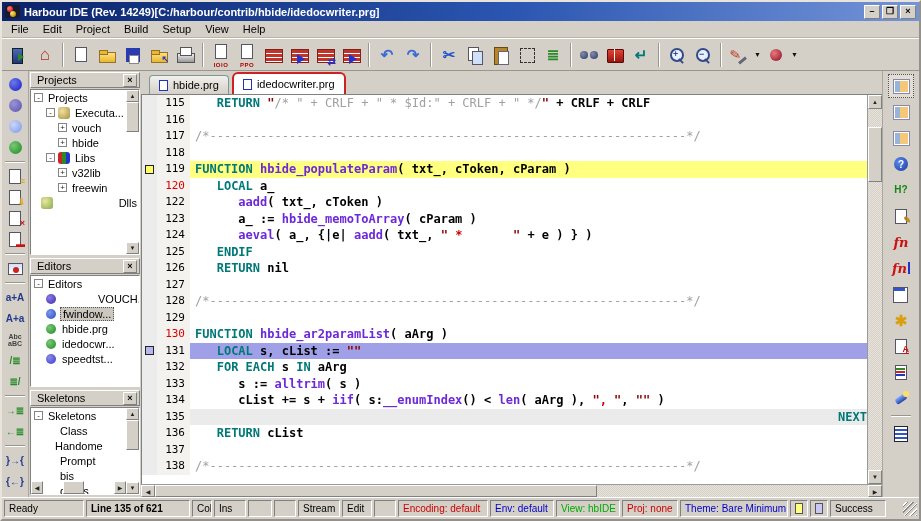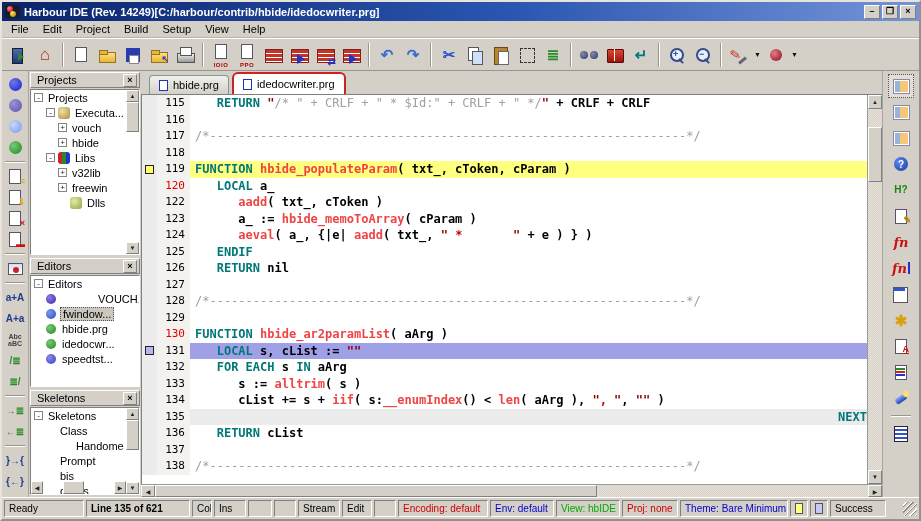--- a/index.html
+++ b/index.html
@@ -79,21 +79,21 @@
   .tab{height:19px;display:flex;align-items:center;gap:5px;padding:0 9px;font-size:11px;background:linear-gradient(#f2f0ec,#d4d0c8);border:1px solid #7a9a9a;border-bottom:none;border-radius:4px 4px 0 0;}
   .tab.active{background:#fff;border:2px solid #cc2222;border-bottom:none;height:22px;border-radius:6px 6px 0 0;}
   .tabpage{width:9px;height:11px;background:#fff;border:1px solid #2233bb;flex:none;}
   .ebody{flex:1;display:flex;min-height:0;background:#fff;border-top:1px solid #808080;border-left:1px solid #808080;}
   .codecol{flex:1;display:flex;flex-direction:column;overflow:hidden;min-width:0;}
   .row{height:16.5px;flex:none;display:flex;}
   .cell-m{width:15px;flex:none;background:#ececec;display:flex;align-items:center;justify-content:center;}
   .mark{width:9px;height:9px;border:1px solid #222;}
   .cell-n{width:33px;flex:none;background:#f4f2ee;text-align:right;padding-right:5px;font-family:"DejaVu Sans Mono",monospace;font-size:11px;line-height:16.5px;color:#000;}
   .cell-t{flex:1;white-space:pre;font-family:"DejaVu Sans Mono",monospace;font-weight:bold;font-size:12px;line-height:16.5px;padding-left:5px;color:#000;overflow:hidden;}
-  .tk-k{color:#007878;} .tk-f{color:#ef4444;} .tk-c{color:#a0a0a0;font-weight:normal;} .tk-q{color:#8b0000;} .tk-r{color:#cc0000;} .tk-p{color:#000;}
+  .tk-k{color:#007878;} .tk-f{color:#6d28d9;} .tk-c{color:#a0a0a0;font-weight:normal;} .tk-q{color:#8b0000;} .tk-r{color:#cc0000;} .tk-p{color:#000;}
   .sb-v{width:15px;flex:none;display:flex;flex-direction:column;background:#d4d0c8;border-left:1px solid #999;}
   .sb-h{height:13px;flex:none;display:flex;background:#d4d0c8;border-top:1px solid #999;}
   
   .rstrip{width:37px;flex:none;display:flex;flex-direction:column;align-items:center;padding-top:3px;gap:2px;border-left:1px solid #aaa69e;background:#d4d0c8;}
   .rbtn{width:26px;height:24px;display:flex;align-items:center;justify-content:center;flex:none;}
   .rbtn.sel{border:1px dotted #555;background:#e2ded6;}
   .lay{width:17px;height:15px;border:1px solid #88a;background:#fff;position:relative;}
   .lay::before{content:"";position:absolute;left:1px;top:1px;width:5px;height:11px;background:#9ab4d8;}
   .lay::after{content:"";position:absolute;right:1px;top:1px;width:8px;height:11px;background:#f4c878;}
   .helpq{width:14px;height:14px;border-radius:50%;background:radial-gradient(circle at 35% 35%,#5a8ae8,#1a3aa8);color:#fff;font-size:10px;font-weight:bold;display:flex;align-items:center;justify-content:center;}
@@ -386,21 +386,21 @@
               <span style="padding: 0px 2px;">Libs</span>
             </div>
             <div class="trow" style="padding-left: 27px;">
               <span class="texp">+</span>
               <span style="padding: 0px 2px;">v32lib</span>
             </div>
             <div class="trow" style="padding-left: 27px;">
               <span class="texp">+</span>
               <span style="padding: 0px 2px;">freewin</span>
             </div>
-            <div class="trow" style="padding-left: 39px;">
+            <div class="trow" style="padding-left: 10px; justify-content: space-between;">
               <span class="tico" style="background: radial-gradient(circle at 35% 35%, rgb(232, 232, 160), rgb(136, 168, 72)); border-radius: 3px;"></span>
               <span style="padding: 0px 2px;">Dlls</span>
             </div>
             <div class="psb-v">
               <div class="sbtn" style="height:12px;">▲</div>
               <div style="flex:1;position:relative;">
                 <div class="sthumb" style="position:absolute;left:0;right:0;top:0;height:30px;"></div>
               </div>
               <div class="sbtn" style="height:12px;">▼</div>
             </div>
@@ -444,21 +444,21 @@
           <span class="pclose">×</span>
         </div>
         <div class="ptree" id="tree-skeletons">
             <div class="trow" style="padding-left: 3px;">
               <span class="texp">-</span>
               <span style="padding: 0px 2px;">Skeletons</span>
             </div>
             <div class="trow" style="padding-left: 27px;">
               <span style="padding: 0px 2px;">Class</span>
             </div>
-            <div class="trow" style="padding-left: 43px;">
+            <div class="trow" style="padding-left: 22px;">
               <span style="padding: 0px 2px;">Handome</span>
             </div>
             <div class="trow" style="padding-left: 27px;">
               <span style="padding: 0px 2px;">Prompt</span>
             </div>
             <div class="trow" style="padding-left: 27px;">
               <span style="padding: 0px 2px;">bis</span>
             </div>
             <div class="trow" style="padding-left: 27px;">
               <span style="padding: 0px 2px;">docks</span>

